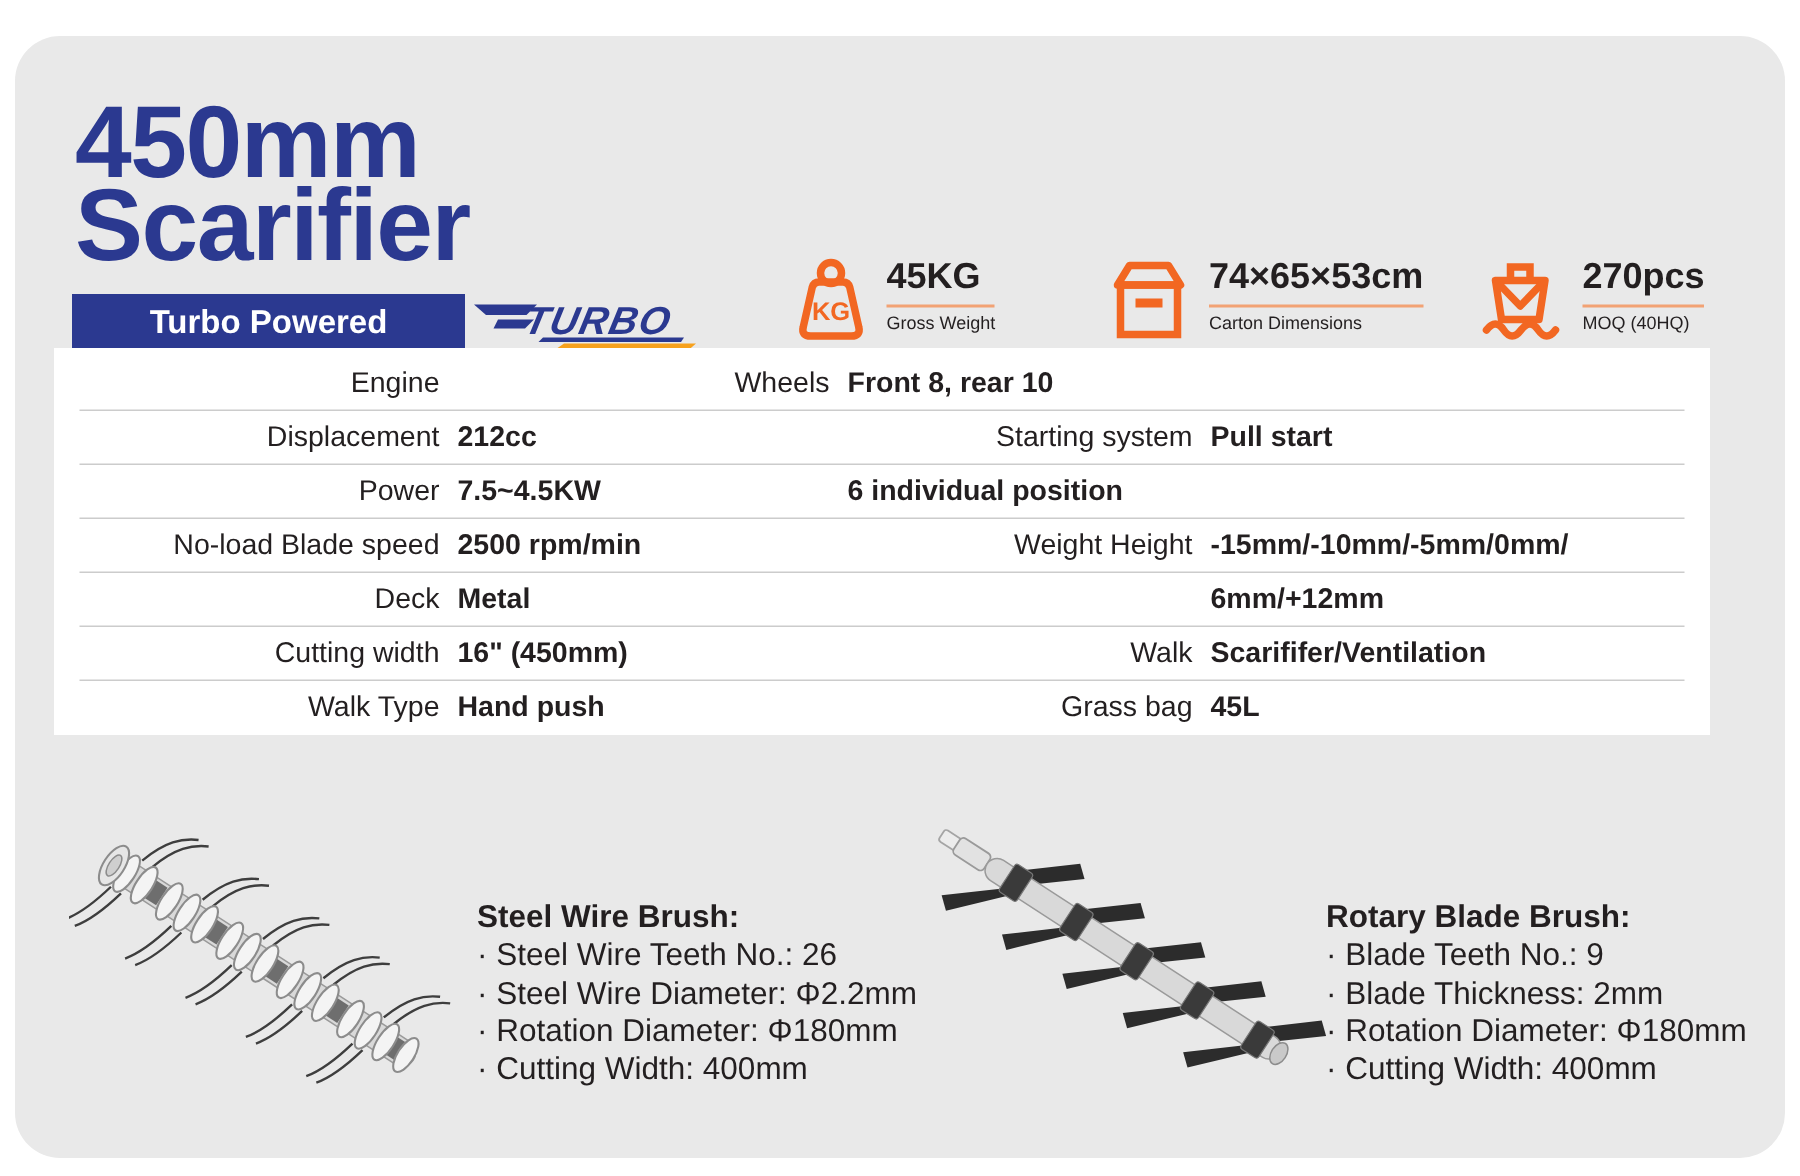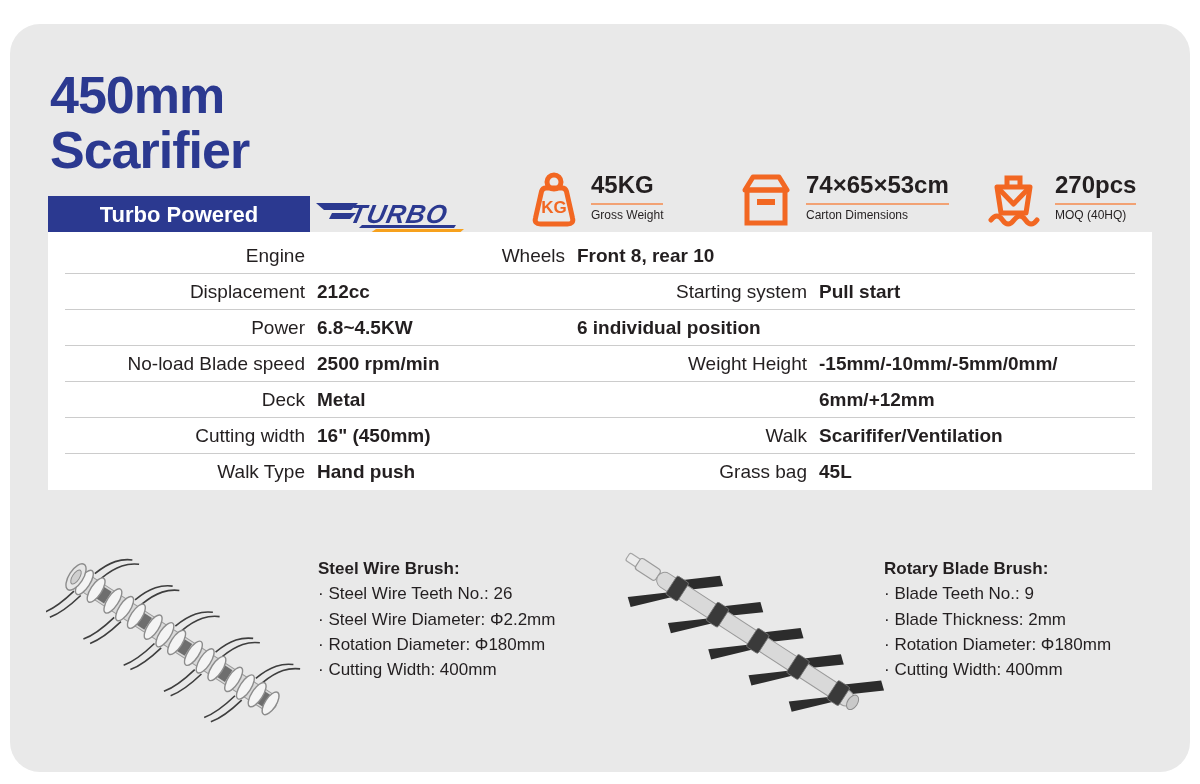--- a/index.html
+++ b/index.html
@@ -1,46 +1,46 @@
 <!DOCTYPE html>
 <html style="--blue: #2b3990; --orange: #f26722; --underline-orange: #f2a274; --card-gray: #e9e9e9; --text-dark: #231f20;"><head>
 <meta charset="utf-8">
 <style>
   html,body{margin:0;padding:0;background:#ffffff;}
   #root{position:relative;width:1200px;height:784px;background:#ffffff;overflow:hidden;
         font-family:"Liberation Sans", sans-serif;color:#231f20;}
   .card{position:absolute;left:10px;top:24px;width:1180px;height:748px;
         background:#e9e9e9;border-radius:30px;}
-  .title{position:absolute;left:50px;top:68px;font-size:52px;line-height:55px;
+  .title{position:absolute;left:50px;top:68px;font-size:68px;line-height:55px;
          font-weight:bold;color:var(--blue);letter-spacing:-1px;}
   .badge{position:absolute;left:48px;top:196px;width:262px;height:37px;background:var(--blue);
          display:flex;align-items:center;justify-content:center;color:#ffffff;
          font-weight:bold;font-size:22px;}
   .logo{position:absolute;left:316px;top:196px;}
   
   .stat{position:absolute;top:171px;display:flex;align-items:flex-start;}
   .stat .icn{flex:0 0 auto;}
   .stat-text{display:flex;flex-direction:column;margin-left:14px;}
   .stat-value{font-size:24px;font-weight:bold;padding-bottom:4px;
               border-bottom:2px solid #f2a274;}
   .stat-label{font-size:12px;padding-top:3px;}
   #stat1{left:531px;} #stat2{left:740px;} #stat3{left:987px;}
   
-  .spec{position:absolute;left:48px;top:232px;width:1104px;height:258px;background:#ffffff;
+  .spec{position:absolute;left:36px;top:232px;width:1104px;height:258px;background:#ffffff;
         padding:6px 17px 0 17px;box-sizing:border-box;}
   .spec-row{display:grid;grid-template-columns:240px 260px 242px 1fr;height:35px;
             align-items:center;border-bottom:1px solid #cccccc;font-size:19px;}
   .spec-row:last-child{border-bottom:none;}
   .spec-row .lbl{text-align:right;white-space:nowrap;}
   .spec-row .val{padding-left:12px;font-weight:bold;white-space:nowrap;}
   
   .brush-img{position:absolute;}
   #brush-img-left{left:46px;top:543px;}
   #brush-img-right{left:612px;top:538px;}
-  .brush-text{position:absolute;top:556px;font-size:17px;line-height:25.3px;}
+  .brush-text{position:absolute;top:599px;font-size:21px;line-height:25.3px;}
   #brush-text-left{left:318px;} #brush-text-right{left:884px;}
   .brush-title{font-weight:bold;}
 </style>
 </head>
 <body>
 
 <div id="root">
   <div class="card"></div>
 
   <div class="title">
@@ -108,21 +108,21 @@
       <div class="val">Front 8, rear 10</div>
     </div>
     <div class="spec-row">
       <div class="lbl">Displacement</div>
       <div class="val">212cc</div>
       <div class="lbl">Starting system</div>
       <div class="val">Pull start</div>
     </div>
     <div class="spec-row">
       <div class="lbl">Power</div>
-      <div class="val">6.8~4.5KW</div>
+      <div class="val">7.5~4.5KW</div>
       <div class="val">6 individual position</div>
     </div>
     <div class="spec-row">
       <div class="lbl">No-load Blade speed</div>
       <div class="val">2500 rpm/min</div>
       <div class="lbl">Weight Height</div>
       <div class="val">-15mm/-10mm/-5mm/0mm/</div>
     </div>
     <div class="spec-row">
       <div class="lbl">Deck</div>

